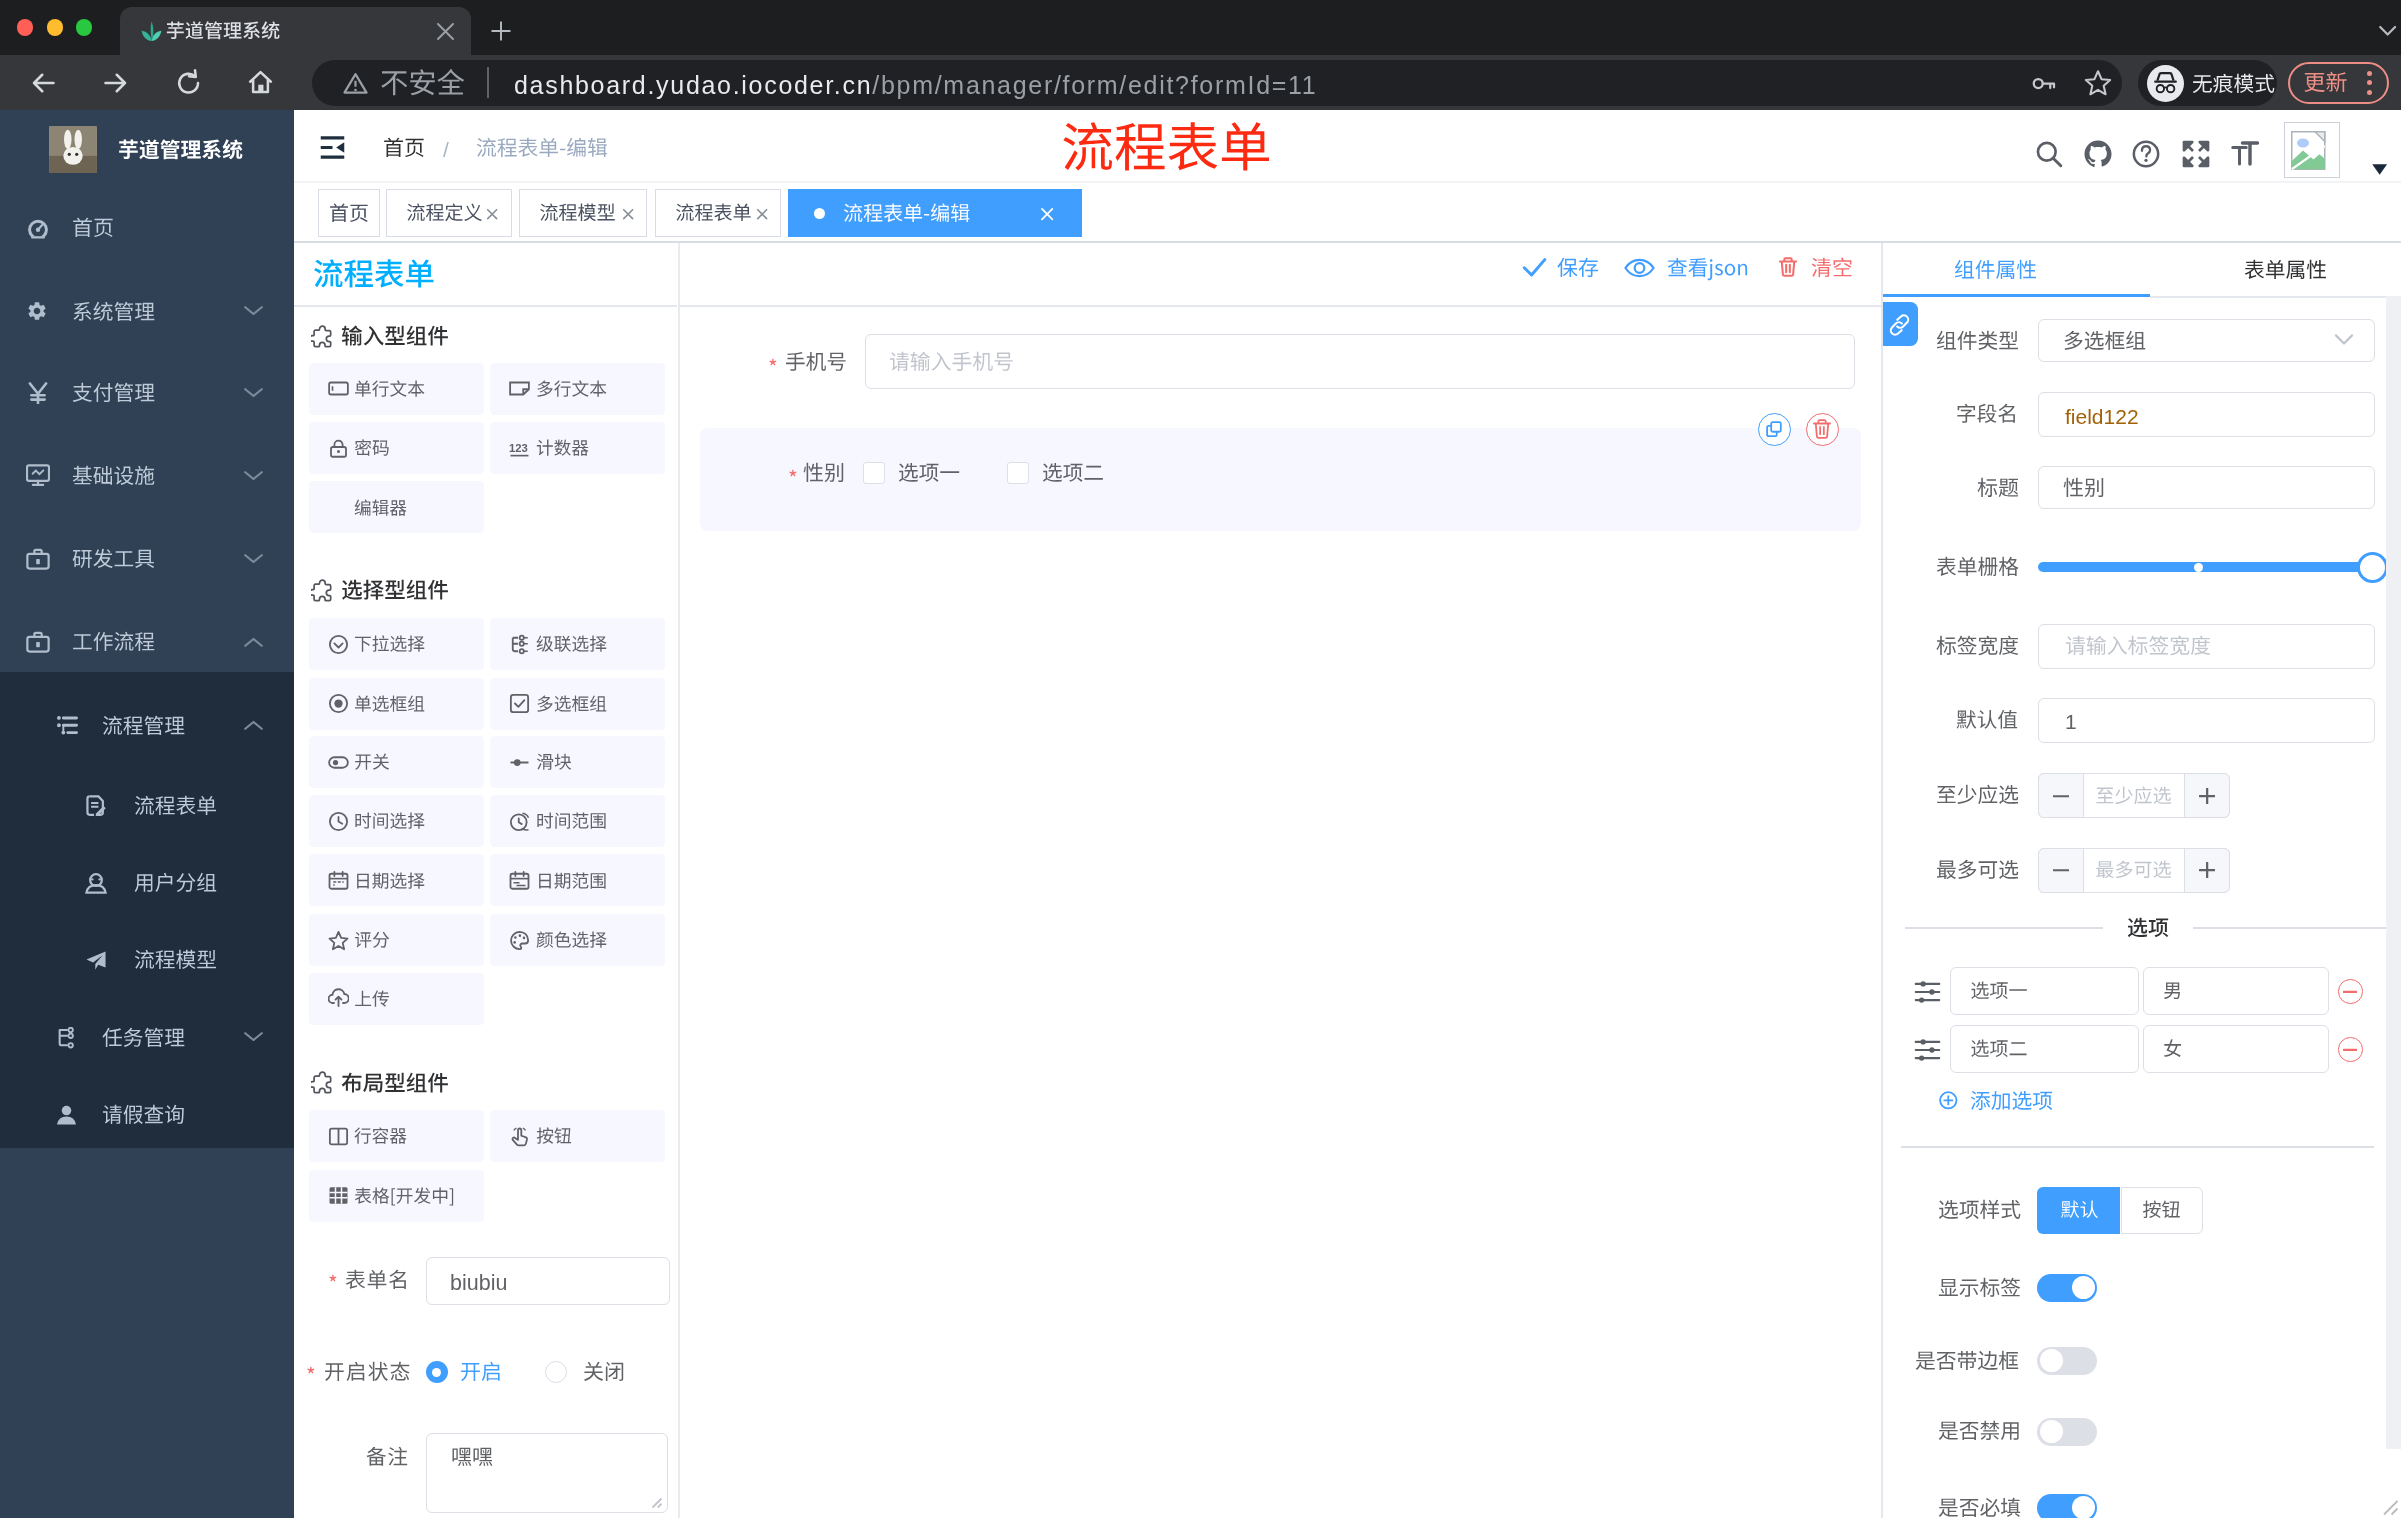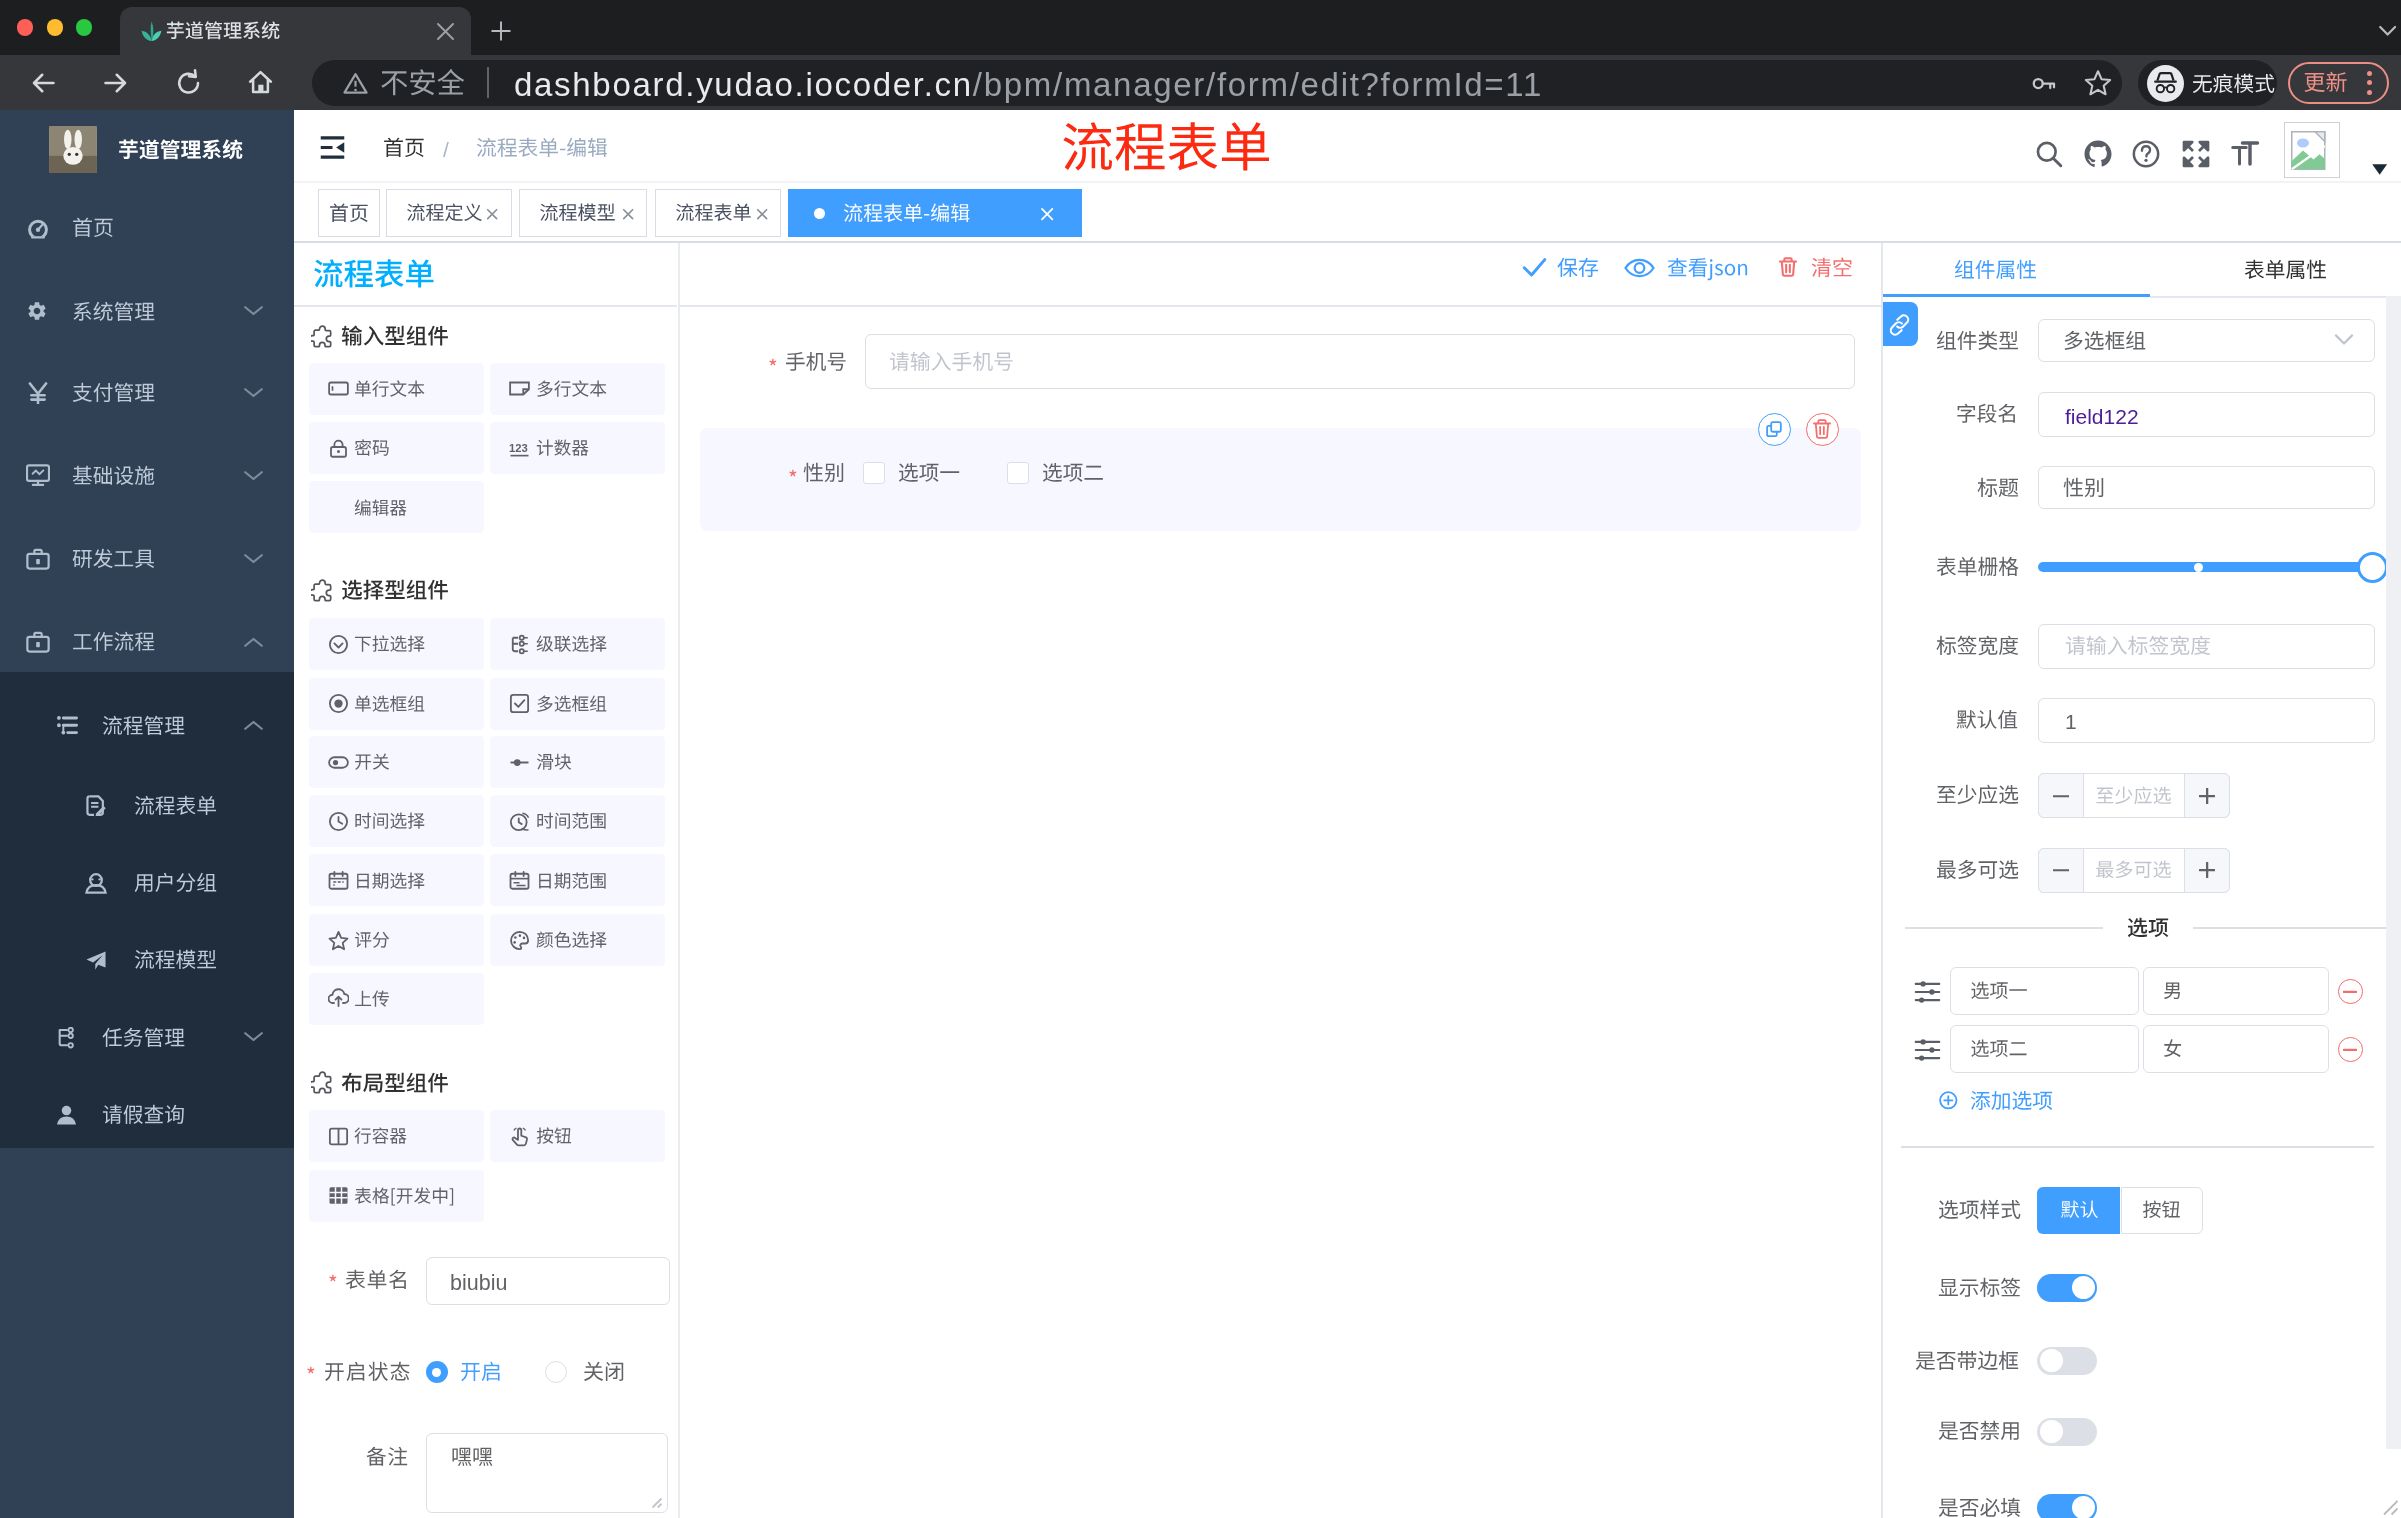--- a/index.html
+++ b/index.html
@@ -45,21 +45,21 @@
 <div style="position:absolute;left:312px;top:60px;width:1810px;height:46px;background:#202124;border-radius:23px"></div>
 <svg style="position:absolute;left:343px;top:71px" width="25" height="24" viewBox="0 0 34 32">
       <path d="M17 4 L32 29 H2 Z" fill="none" stroke="#9aa0a6" stroke-width="3" stroke-linejoin="round"></path>
       <path d="M17 13 V21" stroke="#9aa0a6" stroke-width="3"></path>
       <circle cx="17" cy="25.5" r="1.8" fill="#9aa0a6"></circle>
     </svg>
 <svg style="position:absolute;left:380px;top:67px;overflow:visible" width="85" height="32" viewBox="0 0 114 43">
       <path transform="translate(0,35.0)" fill="#9aa0a6" d="M21.2 -18.2C25.8 -15.1 31.5 -10.6 34.2 -7.7L36.5 -9.9C33.6 -12.8 27.9 -17.1 23.4 -20ZM2.6 -29.3V-26.3H19.5C15.8 -19.8 9.2 -13.4 1.7 -9.7C2.3 -9 3.2 -7.9 3.6 -7.2C8.9 -10 13.6 -13.9 17.4 -18.3V3H20.5V-22.2C21.5 -23.5 22.4 -24.9 23.2 -26.3H35.4V-29.3ZM53.7 -31.3C54.3 -30.1 55 -28.7 55.5 -27.6H41.5V-19.8H44.4V-24.9H69.5V-19.8H72.5V-27.6H58.9C58.3 -28.8 57.4 -30.6 56.7 -32ZM62.9 -14.4C61.8 -11.3 60.1 -8.8 57.9 -6.8C55.2 -7.9 52.4 -8.9 49.8 -9.7C50.7 -11.1 51.8 -12.7 52.8 -14.4ZM49.4 -14.4C48 -12.2 46.5 -10.1 45.3 -8.5C48.5 -7.4 51.9 -6.2 55.3 -4.8C51.6 -2.3 46.9 -0.7 41.1 0.3C41.7 0.9 42.6 2.2 42.9 2.9C49.1 1.6 54.3 -0.4 58.4 -3.5C63.2 -1.4 67.6 0.9 70.4 2.8L72.7 0.3C69.8 -1.6 65.5 -3.6 60.8 -5.6C63.1 -7.9 64.9 -10.8 66.2 -14.4H73.5V-17.1H54.3C55.4 -19 56.3 -20.9 57.1 -22.6L54 -23.3C53.2 -21.3 52.1 -19.2 51 -17.1H40.6V-14.4ZM94.7 -32.3C90.9 -26.3 83.9 -20.7 77 -17.6C77.7 -16.9 78.5 -16 79 -15.2C80.5 -16 82 -16.9 83.5 -17.8V-15.4H93.5V-9.4H83.7V-6.9H93.5V-0.6H78.9V2H111.3V-0.6H96.5V-6.9H106.7V-9.4H96.5V-15.4H106.7V-17.9C108.2 -16.9 109.6 -16 111.2 -15.1C111.6 -15.9 112.4 -16.9 113.1 -17.5C106.9 -20.7 101.3 -24.7 96.6 -30.2L97.2 -31.2ZM83.6 -17.9C87.9 -20.7 91.9 -24.2 95 -28.1C98.6 -23.9 102.4 -20.7 106.7 -17.9Z"></path>
     </svg>
 <div style="position:absolute;left:487px;top:67px;width:1.5px;height:31px;background:#5f6368"></div>
-<div style="position:absolute;left:514px;top:83px;font-family:'Liberation Sans',sans-serif;font-size:33px;letter-spacing:1.7px;line-height:0;white-space:pre;"><span style="display:inline-block;vertical-align:middle;color:#e8eaed">dashboard.yudao.iocoder.cn</span><span style="display:inline-block;vertical-align:middle;color:#9aa0a6">/bpm/manager/form/edit?formId=11</span></div>
+<div style="position:absolute;left:514px;top:83px;font-family:'Liberation Sans',sans-serif;font-size:25px;letter-spacing:1.7px;line-height:0;white-space:pre;"><span style="display:inline-block;vertical-align:middle;color:#e8eaed">dashboard.yudao.iocoder.cn</span><span style="display:inline-block;vertical-align:middle;color:#9aa0a6">/bpm/manager/form/edit?formId=11</span></div>
 <svg style="position:absolute;left:2030px;top:70px" width="27" height="27" viewBox="0 0 36 36">
       <circle cx="11" cy="18" r="6" fill="none" stroke="#c5c8cc" stroke-width="3"></circle>
       <path d="M17 18 H32 M27 18 V24 M32 18 V23" stroke="#c5c8cc" stroke-width="3" stroke-linecap="round"></path>
     </svg>
 <svg style="position:absolute;left:2084px;top:69px" width="28" height="28" viewBox="0 0 38 38">
       <path d="M19 3 L23.8 13.8 L35.5 15 L26.7 22.8 L29.3 34.3 L19 28.3 L8.7 34.3 L11.3 22.8 L2.5 15 L14.2 13.8 Z" fill="none" stroke="#c5c8cc" stroke-width="2.8" stroke-linejoin="round"></path>
     </svg>
 <div style="position:absolute;left:2138px;top:60px;width:139px;height:46px;background:#202124;border-radius:23px"></div>
 <div style="position:absolute;left:2147px;top:65px;width:37px;height:37px;background:#e8eaed;border-radius:50%"></div>
 <svg style="position:absolute;left:2153px;top:71px" width="25" height="25" viewBox="0 0 34 34">
@@ -607,21 +607,21 @@
 <svg style="position:absolute;left:2063px;top:329px;overflow:visible" width="83" height="24" viewBox="0 0 112 32">
       <path transform="translate(0,25.8)" fill="#606266" d="M12.8 -23.6C11 -21.3 7.6 -18.5 3.1 -16.6C3.6 -16.3 4.2 -15.6 4.6 -15.1C7.1 -16.3 9.3 -17.7 11.1 -19.2H19C17.6 -17.4 15.7 -15.9 13.5 -14.7C12.5 -15.5 11.1 -16.5 9.9 -17.2L8.3 -16.1C9.5 -15.4 10.7 -14.5 11.6 -13.7C8.6 -12.2 5.3 -11.2 2.2 -10.7C2.5 -10.2 3 -9.4 3.2 -8.8C10.5 -10.3 18.7 -14.1 22.3 -20.3L20.9 -21.2L20.6 -21.1H13.2C13.9 -21.7 14.5 -22.4 15.1 -23.1ZM17.3 -13.8C15.3 -11 11.3 -7.9 5.6 -5.9C6 -5.5 6.6 -4.8 6.9 -4.3C10.4 -5.7 13.4 -7.4 15.7 -9.3H23.3C21.9 -7.1 19.9 -5.3 17.5 -4C16.5 -4.9 15.1 -6 14 -6.8L12.3 -5.8C13.4 -5 14.6 -3.9 15.5 -3C11.6 -1.2 6.9 -0.2 2.1 0.3C2.4 0.8 2.8 1.7 3 2.3C12.9 1.1 22.5 -2.1 26.4 -10.4L25 -11.3L24.6 -11.2H17.8C18.5 -11.9 19.1 -12.6 19.7 -13.3ZM29.7 -21.4C31.3 -20 33.2 -18.1 34 -16.7L35.8 -18C34.9 -19.4 33 -21.3 31.3 -22.6ZM40.5 -22.7C39.8 -20.2 38.6 -17.7 37.1 -16.1C37.6 -15.8 38.5 -15.3 38.9 -15C39.6 -15.7 40.2 -16.7 40.7 -17.8H44.9V-13.7H37V-11.8H42C41.6 -8.2 40.4 -5.5 36.2 -4C36.7 -3.6 37.3 -2.9 37.5 -2.3C42.2 -4.2 43.6 -7.4 44.1 -11.8H47V-5.3C47 -3.2 47.5 -2.6 49.6 -2.6C50 -2.6 51.9 -2.6 52.3 -2.6C54.1 -2.6 54.7 -3.5 54.9 -7.1C54.3 -7.2 53.4 -7.5 53 -7.9C52.9 -5 52.8 -4.6 52.1 -4.6C51.7 -4.6 50.2 -4.6 49.9 -4.6C49.2 -4.6 49.1 -4.6 49.1 -5.3V-11.8H54.6V-13.7H47V-17.8H53.5V-19.6H47V-23.4H44.9V-19.6H41.6C41.9 -20.5 42.3 -21.4 42.5 -22.3ZM35 -12.8H29.6V-10.8H33V-2.3C31.8 -1.8 30.5 -0.8 29.3 0.4L30.7 2.2C32.3 0.5 33.8 -1 34.8 -1C35.4 -1 36.3 -0.1 37.4 0.5C39.2 1.6 41.6 1.9 44.8 1.9C47.5 1.9 52.3 1.8 54.5 1.6C54.5 1 54.8 -0 55 -0.6C52.3 -0.3 48 -0.1 44.8 -0.1C41.9 -0.1 39.5 -0.3 37.8 -1.3C36.4 -2.1 35.8 -2.7 35 -2.8ZM82.5 -21.9H67.1V0.9H82.9V-1H69.1V-19.9H82.5ZM70.1 -5.6V-3.8H82.1V-5.6H76.8V-10H81.3V-11.8H76.8V-15.7H81.8V-17.5H70.3V-15.7H74.9V-11.8H70.8V-10H74.9V-5.6ZM61.3 -23.6V-17.7H57.2V-15.7H61.2C60.3 -12 58.5 -7.8 56.8 -5.7C57.1 -5.1 57.6 -4.2 57.8 -3.6C59.1 -5.4 60.4 -8.3 61.3 -11.3V2.2H63.3V-12.5C64.2 -11.2 65.3 -9.6 65.7 -8.7L66.9 -10.6C66.3 -11.2 64.1 -13.9 63.3 -14.8V-15.7H66.4V-17.7H63.3V-23.6ZM85.3 -1.6 85.8 0.4C88.4 -0.3 91.9 -1.2 95.2 -2L95 -3.8C91.4 -3 87.8 -2.1 85.3 -1.6ZM97.5 -22.1V-0.3H94.6V1.6H110.9V-0.3H108.4V-22.1ZM99.5 -0.3V-5.8H106.3V-0.3ZM99.5 -13H106.3V-7.7H99.5ZM99.5 -15V-20.2H106.3V-15ZM85.8 -11.8C86.3 -12 86.9 -12.2 90.8 -12.7C89.4 -10.9 88.2 -9.4 87.6 -8.8C86.7 -7.8 86 -7.1 85.4 -7C85.6 -6.5 85.9 -5.5 86 -5.1C86.6 -5.4 87.6 -5.7 95.2 -7.3C95.2 -7.7 95.2 -8.5 95.3 -9L89.1 -7.9C91.4 -10.4 93.7 -13.4 95.6 -16.5L93.9 -17.6C93.4 -16.5 92.7 -15.5 92.1 -14.6L88 -14.1C89.8 -16.5 91.5 -19.6 92.9 -22.7L91 -23.5C89.7 -20.1 87.5 -16.5 86.9 -15.5C86.2 -14.6 85.7 -13.9 85.2 -13.8C85.4 -13.2 85.7 -12.3 85.8 -11.8Z"></path>
     </svg>
 <svg style="position:absolute;left:2333px;top:333px" width="22" height="15" viewBox="0 0 30 20">
       <path d="M4 3 L15 14 L26 3" stroke="#c0c4cc" stroke-width="3" fill="none" stroke-linecap="round" stroke-linejoin="round"></path>
     </svg>
 <svg style="position:absolute;left:1956px;top:402px;overflow:visible" width="62" height="24" viewBox="0 0 84 32">
       <path transform="translate(0,25.8)" fill="#606266" d="M12.9 -10.2V-8.4H1.9V-6.4H12.9V-0.4C12.9 0 12.7 0.1 12.2 0.2C11.7 0.2 9.9 0.2 8 0.1C8.4 0.7 8.8 1.6 8.9 2.2C11.3 2.2 12.8 2.2 13.8 1.9C14.8 1.5 15.1 0.9 15.1 -0.3V-6.4H26V-8.4H15.1V-9.4C17.6 -10.8 20.1 -12.7 21.8 -14.4L20.4 -15.5L19.9 -15.4H6.5V-13.4H17.8C16.4 -12.2 14.5 -11 12.9 -10.2ZM11.9 -23.1C12.4 -22.3 12.9 -21.4 13.3 -20.6H2.2V-14.8H4.3V-18.6H23.6V-14.8H25.8V-20.6H15.8C15.4 -21.5 14.6 -22.8 13.9 -23.7ZM43.1 -22.5V-19.1C43.1 -17.1 42.6 -14.6 39.8 -12.7C40.3 -12.5 41 -11.8 41.3 -11.4C44.4 -13.4 45 -16.5 45 -19V-20.7H48.9V-15.4C48.9 -13.5 49.3 -12.8 51.2 -12.8C51.5 -12.8 52.9 -12.8 53.3 -12.8C53.8 -12.8 54.4 -12.8 54.7 -12.9C54.7 -13.3 54.6 -14 54.6 -14.5C54.2 -14.4 53.6 -14.4 53.3 -14.4C52.9 -14.4 51.7 -14.4 51.4 -14.4C51 -14.4 50.9 -14.6 50.9 -15.4V-22.5ZM41.1 -10.8V-9H43.1L42 -8.7C42.9 -6.3 44.2 -4.3 45.8 -2.5C43.8 -1.1 41.5 -0.1 39 0.6C39.4 1 39.9 1.8 40.1 2.4C42.8 1.6 45.2 0.5 47.2 -1.1C49 0.3 51.1 1.5 53.6 2.2C53.9 1.6 54.4 0.8 54.9 0.4C52.5 -0.2 50.5 -1.2 48.7 -2.5C50.6 -4.5 52 -7.1 52.8 -10.4L51.5 -10.9L51.2 -10.8ZM43.8 -9H50.3C49.6 -6.9 48.6 -5.2 47.2 -3.8C45.7 -5.3 44.5 -7 43.8 -9ZM31.3 -21V-4.7L28.9 -4.4L29.3 -2.4L31.3 -2.7V1.8H33.3V-3.1L40.2 -4.2L40.1 -6L33.3 -5V-9.1H39.6V-11H33.3V-14.8H39.6V-16.7H33.3V-19.7C35.8 -20.4 38.4 -21.2 40.5 -22.1L38.7 -23.7C37 -22.8 34 -21.7 31.4 -21ZM63.4 -14.8C64.8 -13.8 66.4 -12.5 67.7 -11.4C64.4 -9.6 60.8 -8.4 57.3 -7.6C57.7 -7.2 58.2 -6.3 58.4 -5.7C59.9 -6.1 61.5 -6.5 63.1 -7.1V2.2H65.2V0.8H77.6V2.2H79.8V-9.5H68.6C73.3 -12 77.3 -15.5 79.6 -20L78.2 -20.8L77.9 -20.7H68C68.6 -21.5 69.2 -22.3 69.8 -23.1L67.4 -23.6C65.7 -20.9 62.5 -17.8 57.9 -15.7C58.4 -15.3 59.1 -14.5 59.4 -14C62.1 -15.4 64.3 -17.1 66.1 -18.8H76.5C74.9 -16.3 72.4 -14.2 69.6 -12.5C68.3 -13.6 66.5 -15 65 -16ZM77.6 -1.2H65.2V-7.6H77.6Z"></path>
     </svg>
 <div style="position:absolute;left:2038px;top:392px;width:337px;height:45px;background:#fff;border:1.5px solid #dcdfe6;border-radius:6px;box-sizing:border-box"></div>
-<div style="position:absolute;left:2065px;top:416px;font-family:'Liberation Sans',sans-serif;font-size:21px;font-weight:400;color:#4c1d95;line-height:0;white-space:pre;letter-spacing:0px;"><span style="vertical-align:middle"></span><span style="display:inline-block;vertical-align:middle">field122</span></div>
+<div style="position:absolute;left:2065px;top:416px;font-family:'Liberation Sans',sans-serif;font-size:21px;font-weight:400;color:#a16207;line-height:0;white-space:pre;letter-spacing:0px;"><span style="vertical-align:middle"></span><span style="display:inline-block;vertical-align:middle">field122</span></div>
 <svg style="position:absolute;left:1977px;top:476px;overflow:visible" width="42" height="24" viewBox="0 0 56 32">
       <path transform="translate(0,25.8)" fill="#606266" d="M13 -21.4V-19.4H25.3V-21.4ZM21.8 -9.1C23.1 -6.3 24.4 -2.7 24.9 -0.4L26.8 -1.1C26.3 -3.4 25 -6.9 23.6 -9.7ZM13.7 -9.6C13 -6.6 11.8 -3.6 10.2 -1.6C10.7 -1.4 11.5 -0.8 11.9 -0.5C13.4 -2.6 14.8 -5.9 15.7 -9.2ZM11.8 -14.7V-12.7H17.8V-0.5C17.8 -0.1 17.7 -0 17.3 0C16.9 0 15.6 0 14.1 -0C14.4 0.6 14.7 1.5 14.8 2.1C16.8 2.1 18.1 2.1 18.9 1.7C19.7 1.4 19.9 0.7 19.9 -0.5V-12.7H26.8V-14.7ZM5.7 -23.5V-17.6H1.4V-15.6H5.2C4.3 -12.2 2.5 -8.1 0.7 -6C1.1 -5.5 1.6 -4.6 1.8 -4.1C3.2 -5.9 4.6 -8.8 5.7 -11.8V2.2H7.8V-12.4C8.7 -11.1 9.8 -9.3 10.3 -8.4L11.5 -10.1C11 -10.9 8.6 -13.9 7.8 -14.9V-15.6H11.4V-17.6H7.8V-23.5ZM32.9 -17.2H38.6V-15.1H32.9ZM32.9 -20.8H38.6V-18.7H32.9ZM31 -22.3V-13.6H40.6V-22.3ZM47.5 -14.8C47.3 -7.6 46.7 -4 40.8 -2.2C41.2 -1.8 41.7 -1.2 41.8 -0.8C48.2 -2.9 49 -6.9 49.2 -14.8ZM48.4 -5.2C50.2 -3.9 52.4 -2.1 53.4 -0.9L54.7 -2.2C53.6 -3.4 51.4 -5.1 49.7 -6.3ZM31.5 -8.5C31.3 -4.4 30.8 -1 28.9 1.1C29.4 1.4 30.2 1.9 30.5 2.2C31.5 0.8 32.2 -0.8 32.6 -2.7C35.1 1 39.2 1.6 45.2 1.6H54.2C54.3 1.1 54.7 0.3 55 -0.2C53.3 -0.1 46.5 -0.1 45.2 -0.1C41.9 -0.1 39.1 -0.3 36.9 -1.2V-5.2H41.5V-6.8H36.9V-9.8H42V-11.5H29.4V-9.8H35.1V-2.3C34.2 -2.9 33.5 -3.8 33 -4.9C33.1 -6 33.2 -7.1 33.3 -8.3ZM43.1 -17.8V-6H44.9V-16.2H51.5V-6.1H53.4V-17.8H48.1C48.5 -18.6 48.8 -19.6 49.2 -20.5H54.7V-22.2H42V-20.5H47.1C46.8 -19.6 46.5 -18.6 46.2 -17.8Z"></path>
     </svg>
 <div style="position:absolute;left:2038px;top:466px;width:337px;height:43px;background:#fff;border:1.5px solid #dcdfe6;border-radius:6px;box-sizing:border-box"></div>
 <svg style="position:absolute;left:2063px;top:476px;overflow:visible" width="42" height="24" viewBox="0 0 56 32">
       <path transform="translate(0,25.8)" fill="#606266" d="M4.8 -23.5V2.2H6.9V-23.5ZM2.2 -18.2C2 -15.9 1.5 -12.9 0.8 -11L2.4 -10.4C3.2 -12.5 3.7 -15.7 3.8 -18ZM7.1 -18.4C7.9 -16.8 8.8 -14.8 9 -13.5L10.6 -14.3C10.3 -15.5 9.4 -17.5 8.6 -19ZM9.4 -0.8V1.2H26.6V-0.8H19.5V-7.8H25.3V-9.7H19.5V-15.6H25.9V-17.6H19.5V-23.4H17.4V-17.6H13.9C14.3 -19 14.6 -20.4 14.9 -21.9L12.9 -22.2C12.2 -18.4 11.1 -14.6 9.5 -12.2C10 -12 10.9 -11.5 11.3 -11.2C12.1 -12.4 12.7 -13.9 13.3 -15.6H17.4V-9.7H11.5V-7.8H17.4V-0.8ZM45.5 -20.2V-4.6H47.6V-20.2ZM51.5 -23V-0.5C51.5 0 51.3 0.1 50.8 0.2C50.3 0.2 48.6 0.2 46.7 0.1C47.1 0.8 47.4 1.7 47.5 2.3C50 2.3 51.5 2.2 52.4 1.8C53.2 1.5 53.6 0.9 53.6 -0.5V-23ZM32.5 -20.4H39.8V-15H32.5ZM30.6 -22.3V-13.1H41.8V-22.3ZM34.6 -12.4 34.4 -9.9H29.6V-8H34.2C33.7 -4.1 32.5 -1.1 28.9 0.8C29.4 1.1 30 1.8 30.2 2.4C34.2 0.1 35.6 -3.5 36.2 -8H40.1C39.9 -2.8 39.6 -0.8 39.1 -0.3C38.9 0 38.7 0.1 38.2 0.1C37.8 0.1 36.7 0.1 35.5 -0.1C35.8 0.5 36.1 1.3 36.1 2C37.3 2 38.6 2 39.2 1.9C40 1.9 40.4 1.7 40.9 1.1C41.6 0.3 41.9 -2.3 42.2 -9C42.2 -9.3 42.3 -9.9 42.3 -9.9H36.4L36.6 -12.4Z"></path>
     </svg>
 <svg style="position:absolute;left:1936px;top:555px;overflow:visible" width="83" height="24" viewBox="0 0 112 32">
       <path transform="translate(0,25.8)" fill="#606266" d="M7.1 2.2C7.7 1.8 8.7 1.4 16.5 -1.1C16.4 -1.5 16.3 -2.3 16.2 -2.9L9.4 -0.9V-7C11.1 -8.2 12.6 -9.4 13.8 -10.8C16 -4.9 19.9 -0.6 25.7 1.3C26 0.7 26.6 -0.1 27.1 -0.5C24.3 -1.3 21.9 -2.7 20 -4.5C21.8 -5.6 23.8 -7.1 25.4 -8.5L23.7 -9.7C22.5 -8.5 20.5 -7 18.8 -5.8C17.6 -7.3 16.6 -8.9 15.8 -10.8H26.2V-12.6H15V-15.1H24V-16.8H15V-19.2H25.3V-21H15V-23.5H12.9V-21H2.9V-19.2H12.9V-16.8H4.4V-15.1H12.9V-12.6H1.8V-10.8H11.1C8.5 -8.4 4.5 -6.2 1 -5.1C1.5 -4.7 2.1 -3.9 2.4 -3.4C4 -4 5.6 -4.8 7.2 -5.7V-1.5C7.2 -0.4 6.6 0.1 6.1 0.3C6.5 0.8 6.9 1.7 7.1 2.2ZM34.2 -12.2H40.9V-9.2H34.2ZM43 -12.2H50V-9.2H43ZM34.2 -16.9H40.9V-13.9H34.2ZM43 -16.9H50V-13.9H43ZM47.9 -23.4C47.2 -22 46.1 -20 45.1 -18.7H38.2L39.4 -19.2C38.8 -20.4 37.5 -22.1 36.4 -23.4L34.6 -22.6C35.6 -21.4 36.7 -19.8 37.3 -18.7H32.1V-7.4H40.9V-4.8H29.5V-2.8H40.9V2.2H43V-2.8H54.6V-4.8H43V-7.4H52.1V-18.7H47.4C48.3 -19.9 49.3 -21.3 50.1 -22.7ZM74.8 -22.5V-12.4H73V-22.5H67V-12.4H65.4V-10.4H67C66.9 -6.6 66.4 -2 64.3 1.3C64.7 1.5 65.5 2 65.8 2.3C68.1 -1.2 68.6 -6.3 68.7 -10.4H71.2V-0.3C71.2 0 71.1 0.1 70.8 0.1C70.6 0.1 69.8 0.1 68.9 0.1C69.2 0.6 69.4 1.4 69.5 1.9C70.8 1.9 71.6 1.9 72.2 1.5C72.8 1.2 73 0.7 73 -0.3V-10.4H74.8V-10.3C74.8 -6.6 74.6 -1.8 73.2 1.4C73.6 1.6 74.4 2 74.8 2.3C76.4 -1.1 76.6 -6.4 76.6 -10.3V-10.4H79.3V0.1C79.3 0.4 79.2 0.5 78.9 0.5C78.7 0.5 77.8 0.5 76.9 0.5C77.2 1 77.5 1.8 77.6 2.3C78.9 2.3 79.7 2.3 80.4 2C80.9 1.6 81.1 1 81.1 0.1V-10.4H82.9V-12.4H81.1V-22.5ZM79.3 -12.4H76.6V-20.7H79.3ZM71.2 -12.4H68.7V-20.7H71.2ZM60.6 -23.5V-17.6H57.5V-15.6H60.5C59.8 -11.8 58.4 -7.3 56.9 -4.8C57.2 -4.4 57.7 -3.6 58 -3C58.9 -4.6 59.8 -7 60.6 -9.6V2.2H62.5V-11.7C63.1 -10.5 63.9 -9 64.2 -8.1L65.4 -9.9C65 -10.6 63.1 -13.7 62.5 -14.6V-15.6H65.1V-17.6H62.5V-23.5ZM100.1 -18.7H106.2C105.4 -16.9 104.2 -15.3 102.9 -13.9C101.6 -15.3 100.5 -16.7 99.8 -18.1ZM89.7 -23.5V-17.5H85.5V-15.5H89.4C88.5 -11.7 86.7 -7.3 84.8 -4.9C85.1 -4.4 85.7 -3.6 85.9 -3.1C87.3 -4.9 88.6 -8 89.7 -11.1V2.2H91.6V-11.9C92.5 -10.7 93.5 -9.2 93.9 -8.4L95.2 -10C94.7 -10.7 92.4 -13.5 91.6 -14.3V-15.5H94.8L94.2 -15C94.6 -14.6 95.5 -13.9 95.8 -13.6C96.8 -14.4 97.7 -15.4 98.6 -16.5C99.3 -15.2 100.3 -13.9 101.5 -12.6C99.1 -10.6 96.3 -9 93.5 -8.1C94 -7.7 94.5 -6.9 94.8 -6.4C95.5 -6.7 96.2 -7 96.9 -7.3V2.3H98.9V1H106.7V2.2H108.8V-7.6L110 -7.1C110.3 -7.6 110.9 -8.4 111.4 -8.8C108.6 -9.7 106.2 -11 104.3 -12.6C106.3 -14.6 107.9 -17.1 108.9 -20L107.6 -20.6L107.2 -20.5H101.1C101.6 -21.3 102 -22.1 102.3 -23L100.3 -23.5C99.2 -20.7 97.4 -17.9 95.3 -16V-17.5H91.6V-23.5ZM98.9 -0.8V-6.2H106.7V-0.8ZM98.3 -8C100 -8.9 101.5 -10 102.9 -11.2C104.3 -10 105.9 -8.9 107.7 -8Z"></path>
     </svg>

